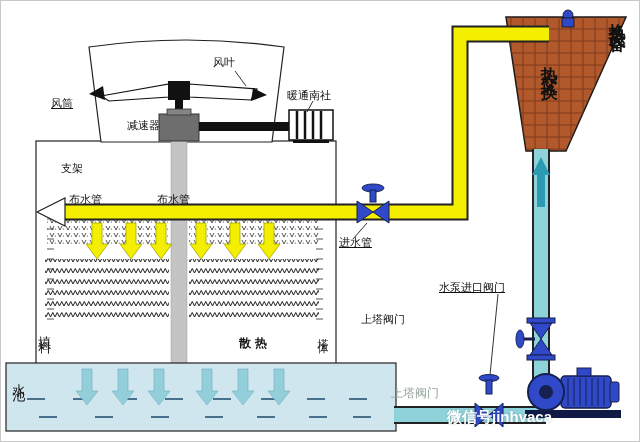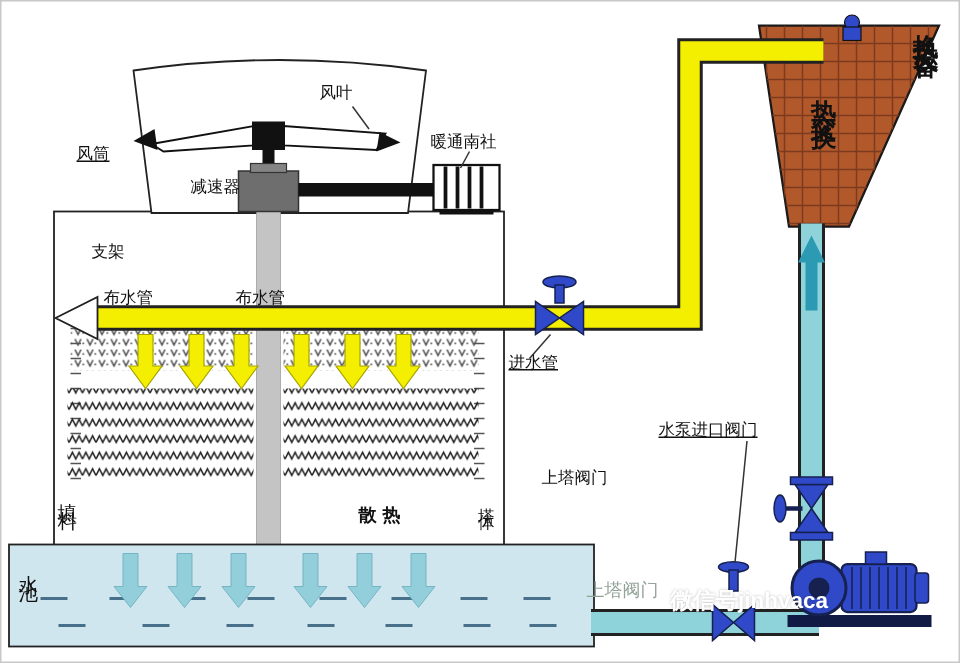--- a/index.html
+++ b/index.html
@@ -249,15 +249,15 @@
 <div class="label" style="left:338px;top:235px;text-decoration:underline;">进水管</div>
 <div class="label v sz13" style="left:36px;top:324px;">填料</div>
 <div class="label b sz16" style="left:238px;top:336px;">散热</div>
 <div class="label v" style="left:316px;top:328px;">塔体</div>
 <div class="label v sz13" style="left:10px;top:372px;">水池</div>
 <div class="label" style="left:360px;top:312px;">上塔阀门</div>
 <div class="label" style="left:438px;top:280px;text-decoration:underline;">水泵进口阀门</div>
 <div class="label v b sz17" style="left:606px;top:8px;letter-spacing:4px;">换热设备</div>
 <div class="label v b sz17" style="left:538px;top:52px;letter-spacing:8px;">热交换</div>
 <div class="label wm1" style="left:390px;top:386px;">上塔阀门</div>
-<div class="label wm2" style="left:446px;top:392px;">微信号jinhvaca</div>
+<div class="label wm2" style="left:446px;top:408px;">微信号jinhvaca</div>
 
 </div>
 
 </body></html>

